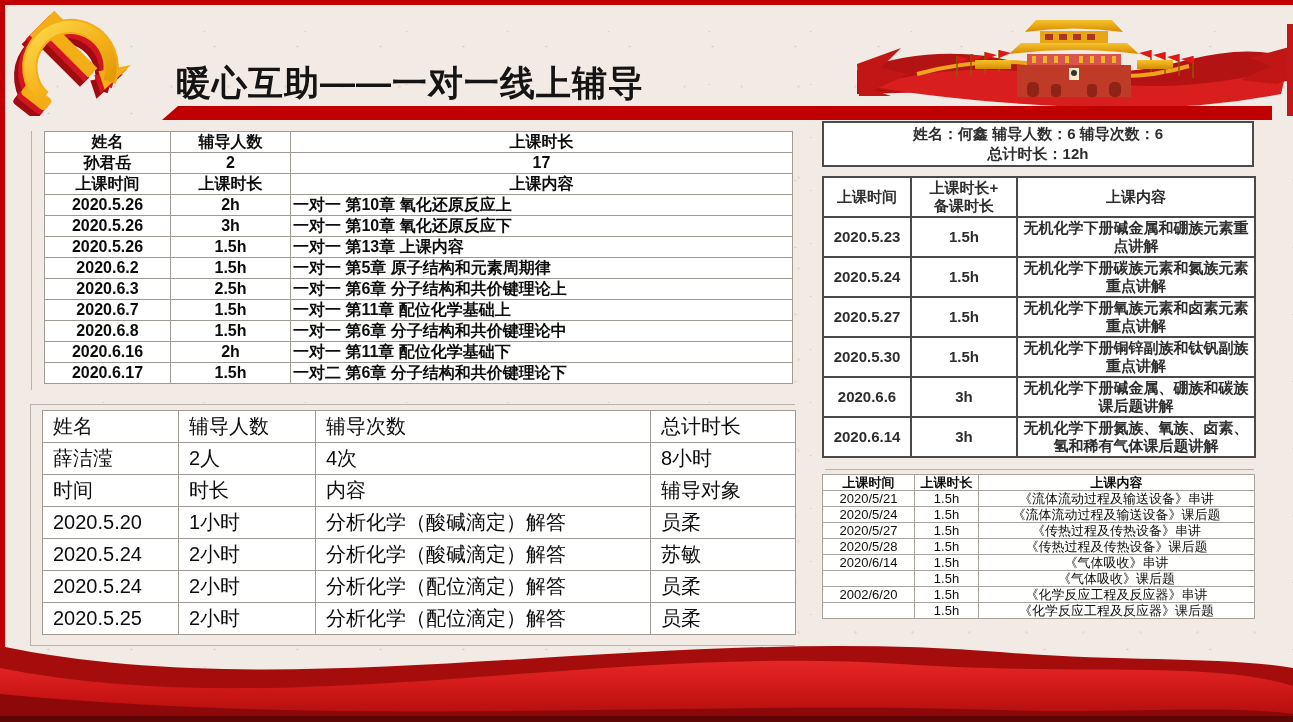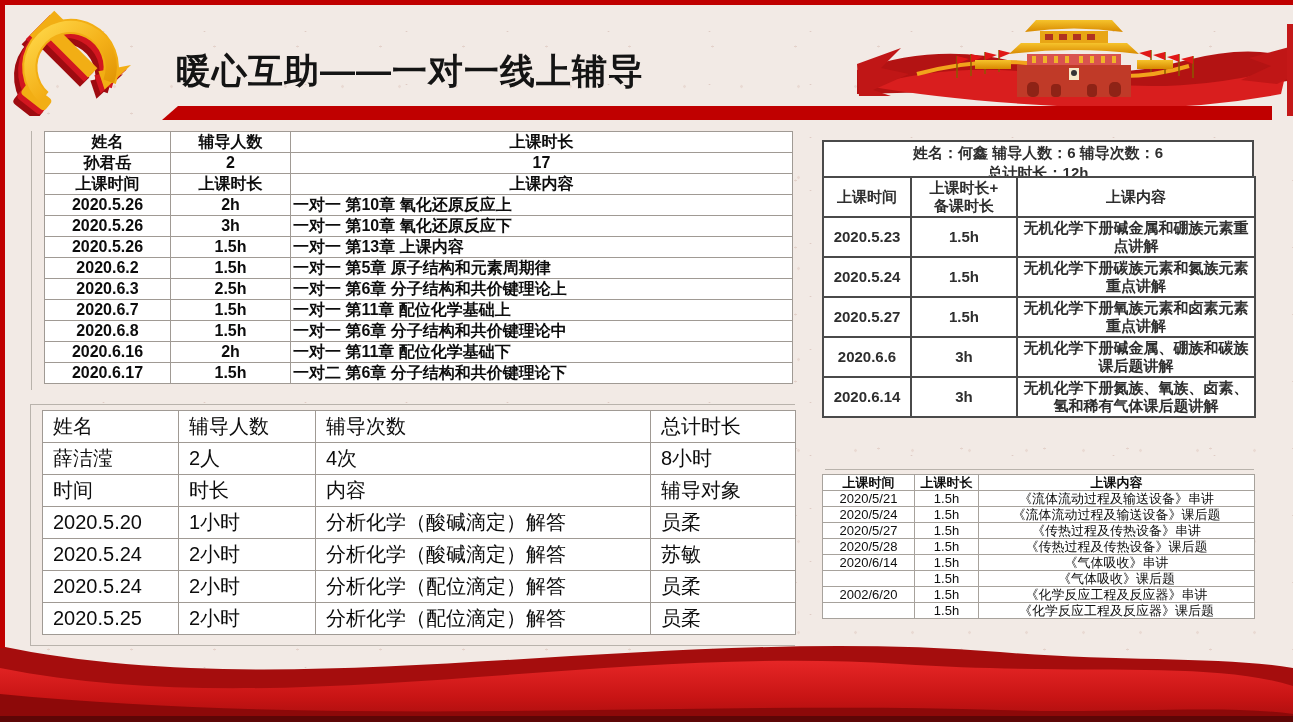--- a/index.html
+++ b/index.html
@@ -13,35 +13,35 @@
       radial-gradient(#dfccc4 0.8px, rgba(0,0,0,0) 1.1px);
     background-size:83px 67px,57px 91px,101px 53px;
     background-position:7px 13px,29px 41px,53px 5px;
   }
   .edge-top{position:absolute;left:0;top:0;width:100%;height:5px;background:#c00000;z-index:6;}
   .edge-left{position:absolute;left:0;top:0;width:5px;height:648px;background:#c00000;z-index:6;}
 
   .emblem{position:absolute;left:4px;top:2px;width:136px;height:114px;z-index:7;}
   .decor-right{position:absolute;right:0;top:0;width:436px;height:120px;z-index:2;}
 
-  .title{position:absolute;left:176px;top:48px;font-size:35px;font-weight:bold;color:#141414;letter-spacing:1px;white-space:nowrap;z-index:3;}
+  .title{position:absolute;left:176px;top:60px;font-size:35px;font-weight:bold;color:#141414;letter-spacing:1px;white-space:nowrap;z-index:3;}
   .title-underline{position:absolute;left:162px;top:106px;width:1110px;height:14px;background:#c00000;clip-path:polygon(16px 0,100% 0,100% 100%,0 100%);z-index:3;}
 
   table{border-collapse:collapse;table-layout:fixed;background:#fff;position:absolute;z-index:4;}
   td{border:1px solid #a09a94;overflow:hidden;padding:0 2px;color:#0d0d0d;}
 
   .t1{left:44px;top:131px;width:748px;font-size:16px;font-weight:bold;}
   .t1 td{height:20px;line-height:20px;text-align:center;white-space:nowrap;}
   .t1 tr:nth-child(n+4) td:last-child{text-align:left;}
 
   .t2{left:42px;top:410px;width:753px;font-size:20px;font-weight:normal;}
   .t2 td{height:31px;line-height:31px;text-align:left;padding-left:10px;white-space:nowrap;}
 
   .t3-summary{
-    position:absolute;left:822px;top:140px;width:432px;height:46px;background:#fff;
+    position:absolute;left:822px;top:121px;width:432px;height:46px;background:#fff;
     border:2px solid #4a4a4a;box-sizing:border-box;z-index:4;
     display:flex;flex-direction:column;align-items:center;justify-content:center;
     font-size:15px;font-weight:bold;color:#2e2e2e;line-height:20px;
   }
   .t3{left:822px;top:176px;width:432px;font-size:15px;}
   .t3 td{border:2px solid #4a4a4a;text-align:center;font-weight:bold;color:#2e2e2e;
          line-height:18px;white-space:pre-line;height:34px;padding:1px 3px;}
 
   .t4{left:822px;top:474px;width:432px;font-size:13px;}
   .t4 td{height:15px;line-height:15px;text-align:center;white-space:nowrap;border:1px solid #a7a29c;}
@@ -331,20 +331,25 @@
           <td>2020.5.24</td>
           <td>1.5h</td>
           <td>无机化学下册碳族元素和氮族元素重点讲解</td>
         </tr>
         <tr>
           <td>2020.5.27</td>
           <td>1.5h</td>
           <td>无机化学下册氧族元素和卤素元素重点讲解</td>
         </tr>
         <tr>
+          <td>2020.5.30</td>
+          <td>1.5h</td>
+          <td>无机化学下册铜锌副族和钛钒副族重点讲解</td>
+        </tr>
+        <tr>
           <td>2020.6.6</td>
           <td>3h</td>
           <td>无机化学下册碱金属、硼族和碳族课后题讲解</td>
         </tr>
         <tr>
           <td>2020.6.14</td>
           <td>3h</td>
           <td>无机化学下册氮族、氧族、卤素、氢和稀有气体课后题讲解</td>
         </tr>
       </tbody>

